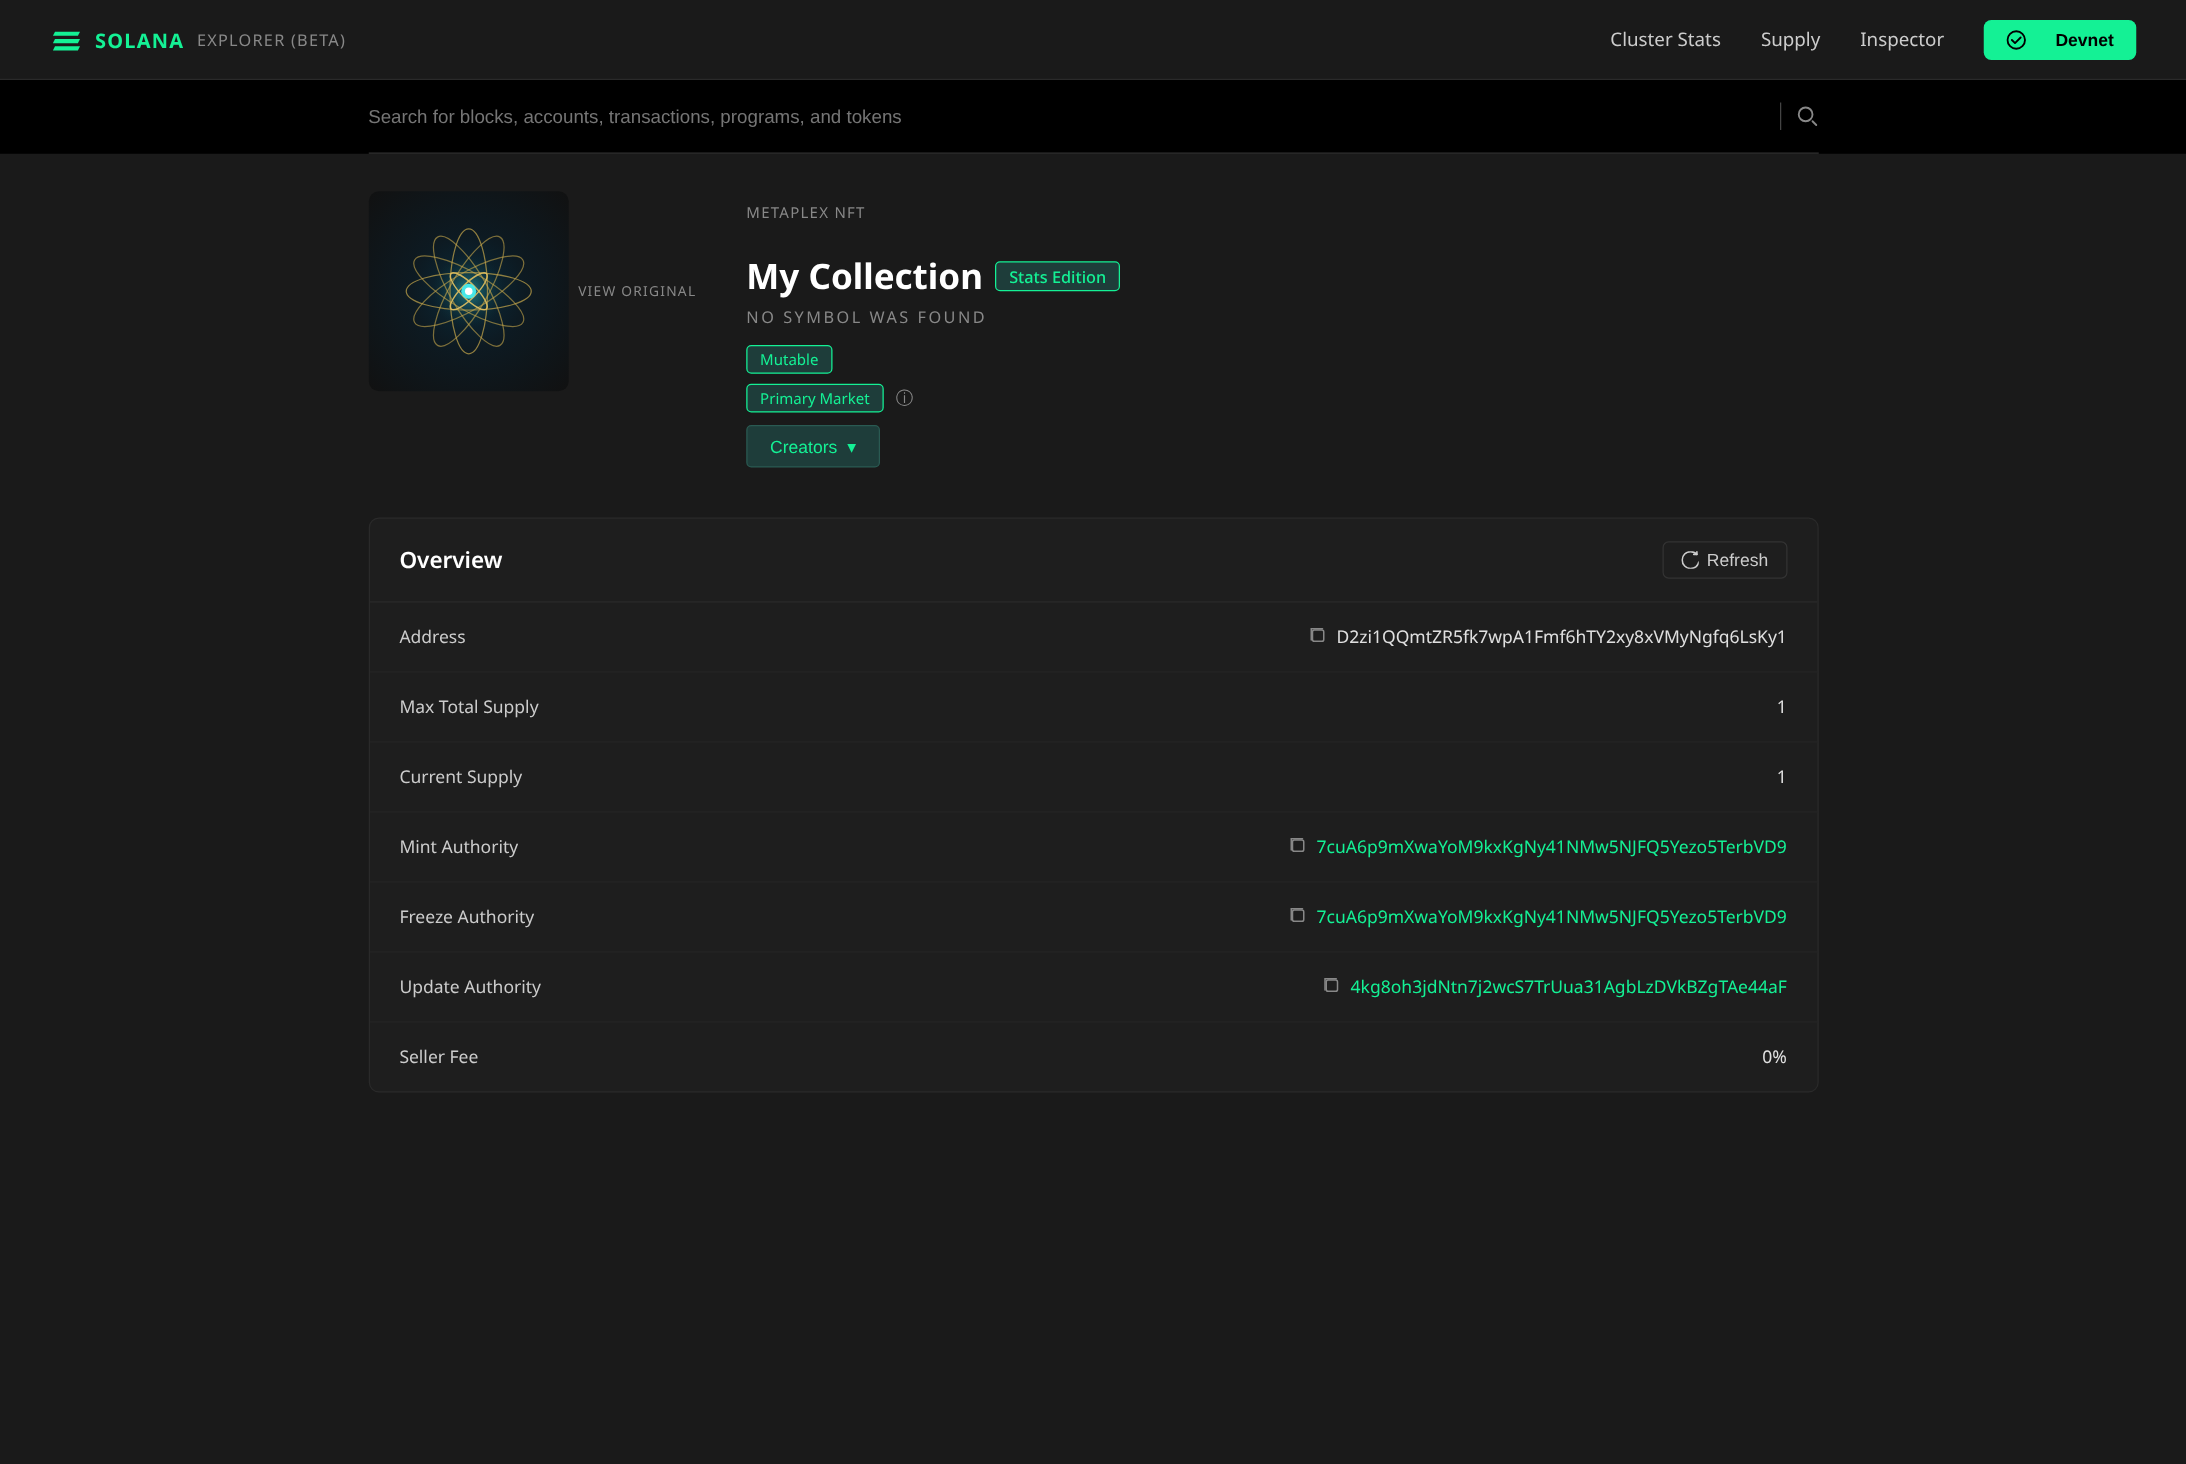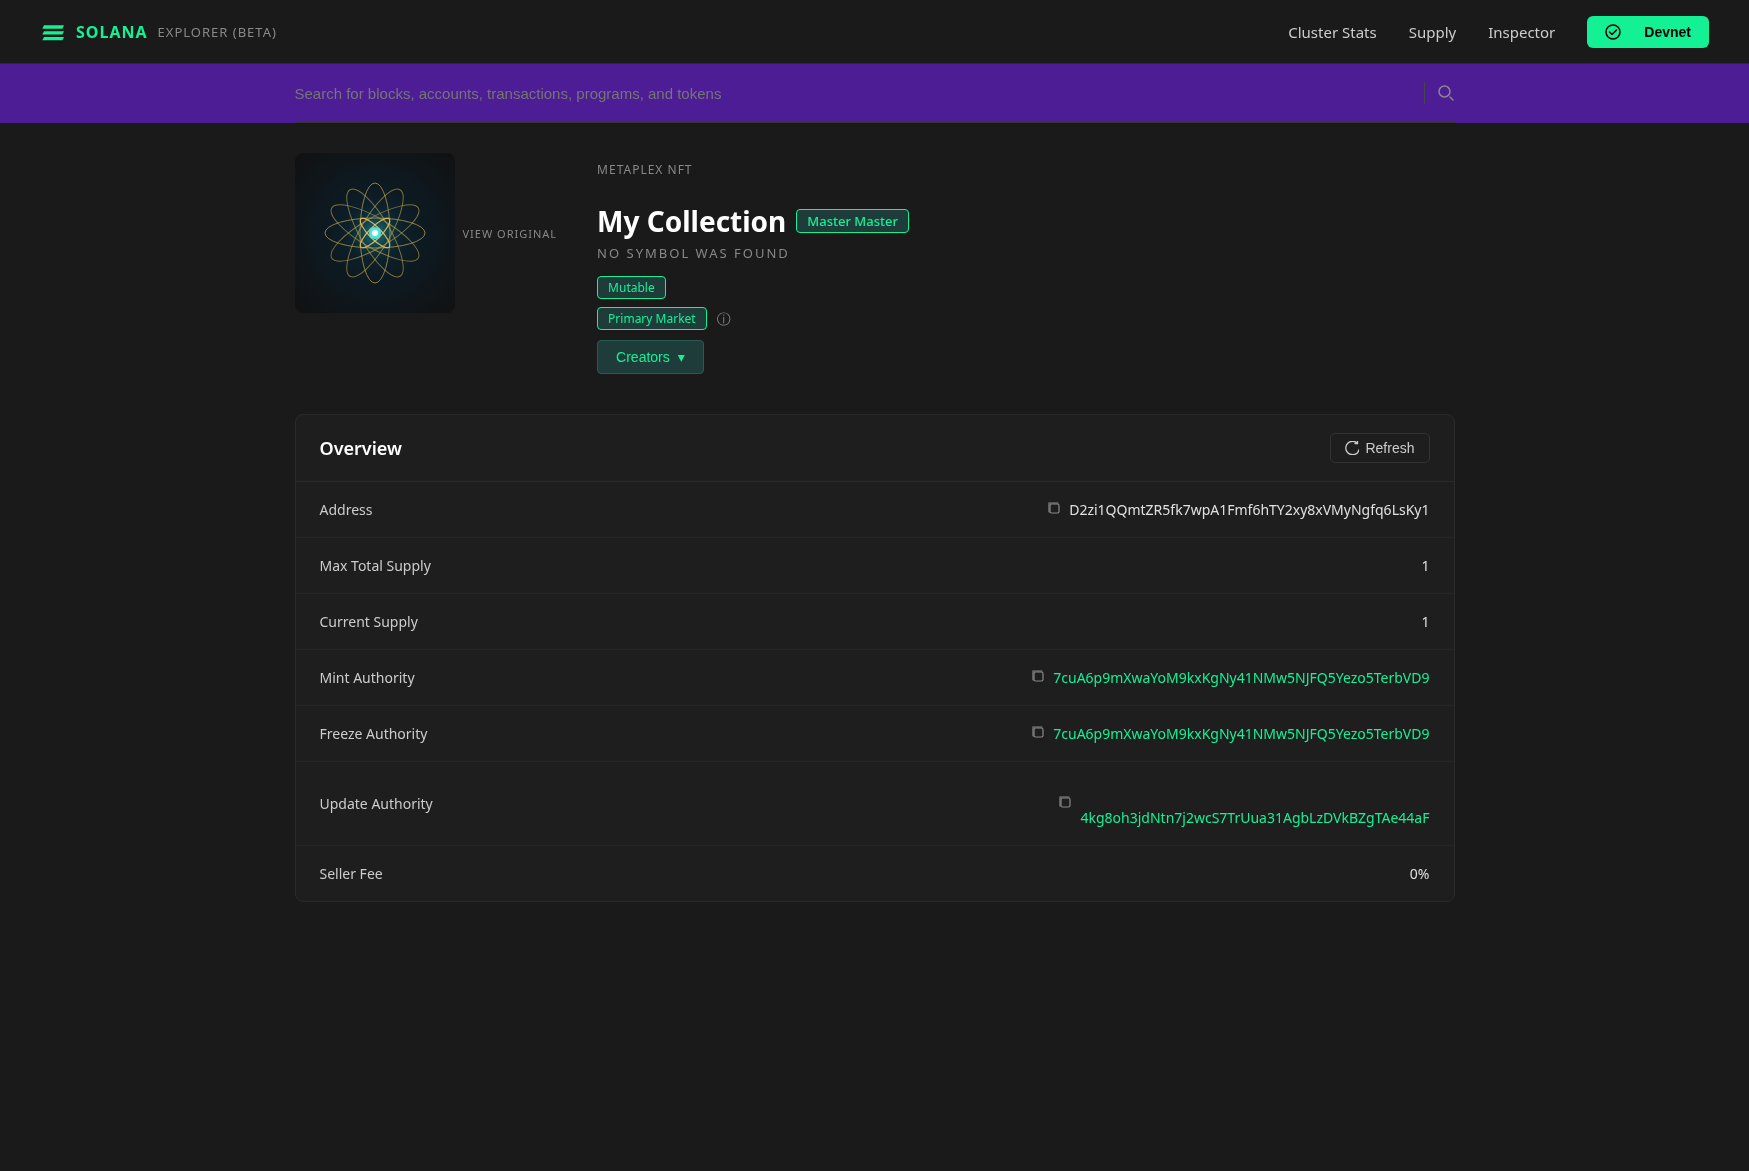--- a/index.html
+++ b/index.html
@@ -68,21 +68,21 @@
       font-weight: 600;
       cursor: pointer;
     }
     .devnet-btn .check-icon {
       width: 16px;
       height: 16px;
     }
 
     
     .search-section {
-      background-color: #4c1d95;
+      background-color: #000000;
       padding: 0 40px;
     }
     .search-bar {
       display: flex;
       align-items: center;
       max-width: 1160px;
       margin: 0 auto;
       border-bottom: 1px solid #333;
       padding: 18px 0;
       gap: 12px;
@@ -357,21 +357,21 @@
           <circle cx="65" cy="65" r="3" fill="#fff" opacity="1"></circle>
         </svg>
       </div>
       <span class="view-original">VIEW ORIGINAL</span>
     </div>
 
     <div class="nft-info">
       <div class="metaplex-label">METAPLEX NFT</div>
       <div class="nft-title-row">
         <span class="nft-title">My Collection</span>
-        <span class="badge-master">Master Master</span>
+        <span class="badge-master">Stats Edition</span>
       </div>
       <div class="nft-symbol">NO SYMBOL WAS FOUND</div>
       <div class="badge-row">
         <span class="badge-mutable">Mutable</span>
       </div>
       <div class="badge-row">
         <span class="badge-primary">Primary Market</span>
         <span class="info-icon">ⓘ</span>
       </div>
       <button class="creators-btn">
@@ -444,21 +444,21 @@
 
     <div class="data-row">
       <span class="row-label">Update Authority</span>
       <div class="row-value link-value">
         <span class="copy-icon">
           <svg width="14" height="14" viewBox="0 0 14 14" fill="none" xmlns="http://www.w3.org/2000/svg">
             <rect x="3" y="3" width="9" height="9" rx="1.5" stroke="#888" stroke-width="1.2"></rect>
             <path d="M2 11V2H11" stroke="#888" stroke-width="1.2" stroke-linecap="round"></path>
           </svg>
         </span>
-        <a style="color:#14f195; text-decoration:none; cursor:pointer;margin-top:28px;">4kg8oh3jdNtn7j2wcS7TrUua31AgbLzDVkBZgTAe44aF</a>
+        <a style="color:#14f195; text-decoration:none; cursor:pointer;">4kg8oh3jdNtn7j2wcS7TrUua31AgbLzDVkBZgTAe44aF</a>
       </div>
     </div>
 
     <div class="data-row">
       <span class="row-label">Seller Fee</span>
       <span class="row-value">0%</span>
     </div>
 
   </div>
 

